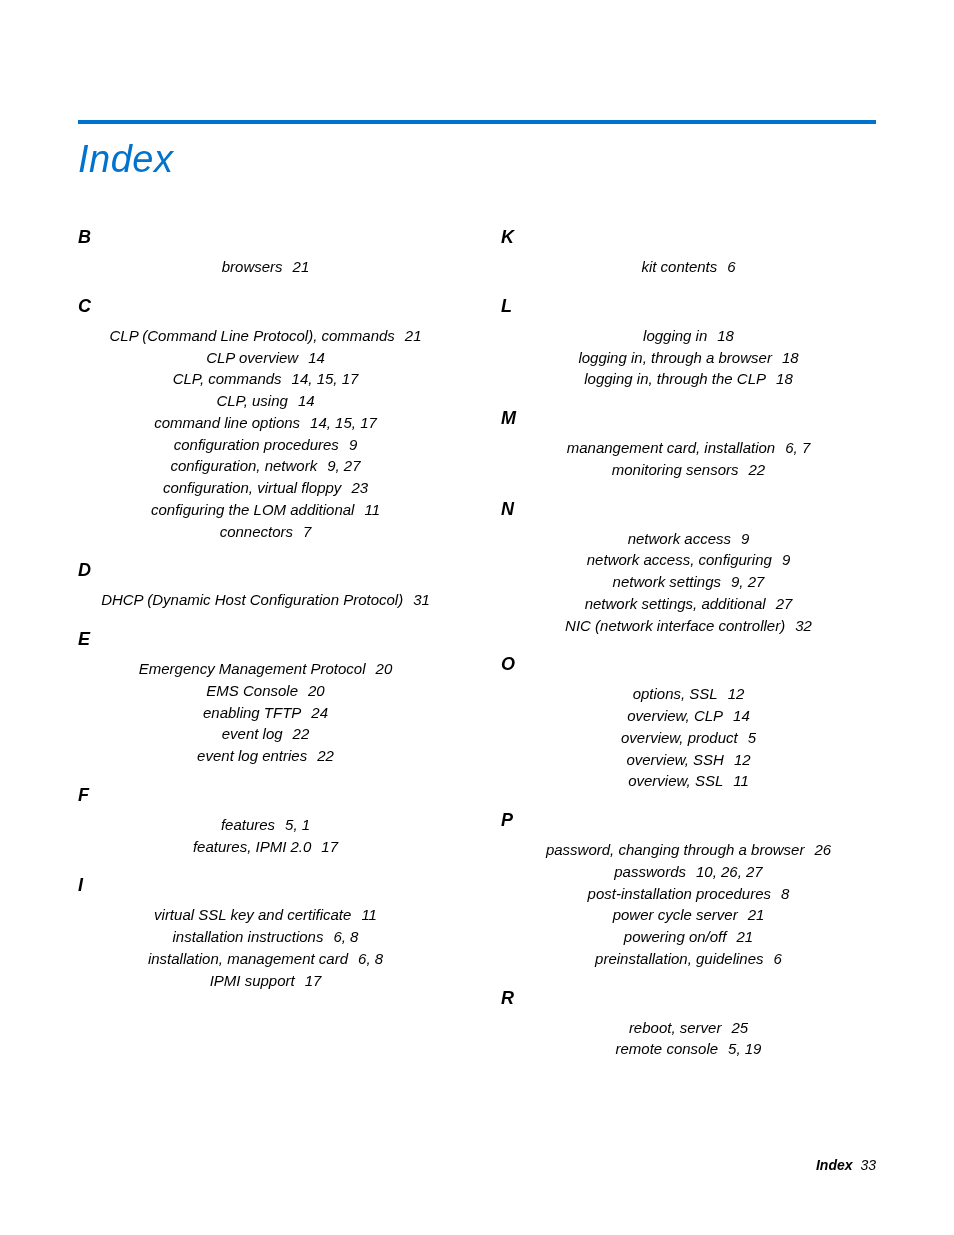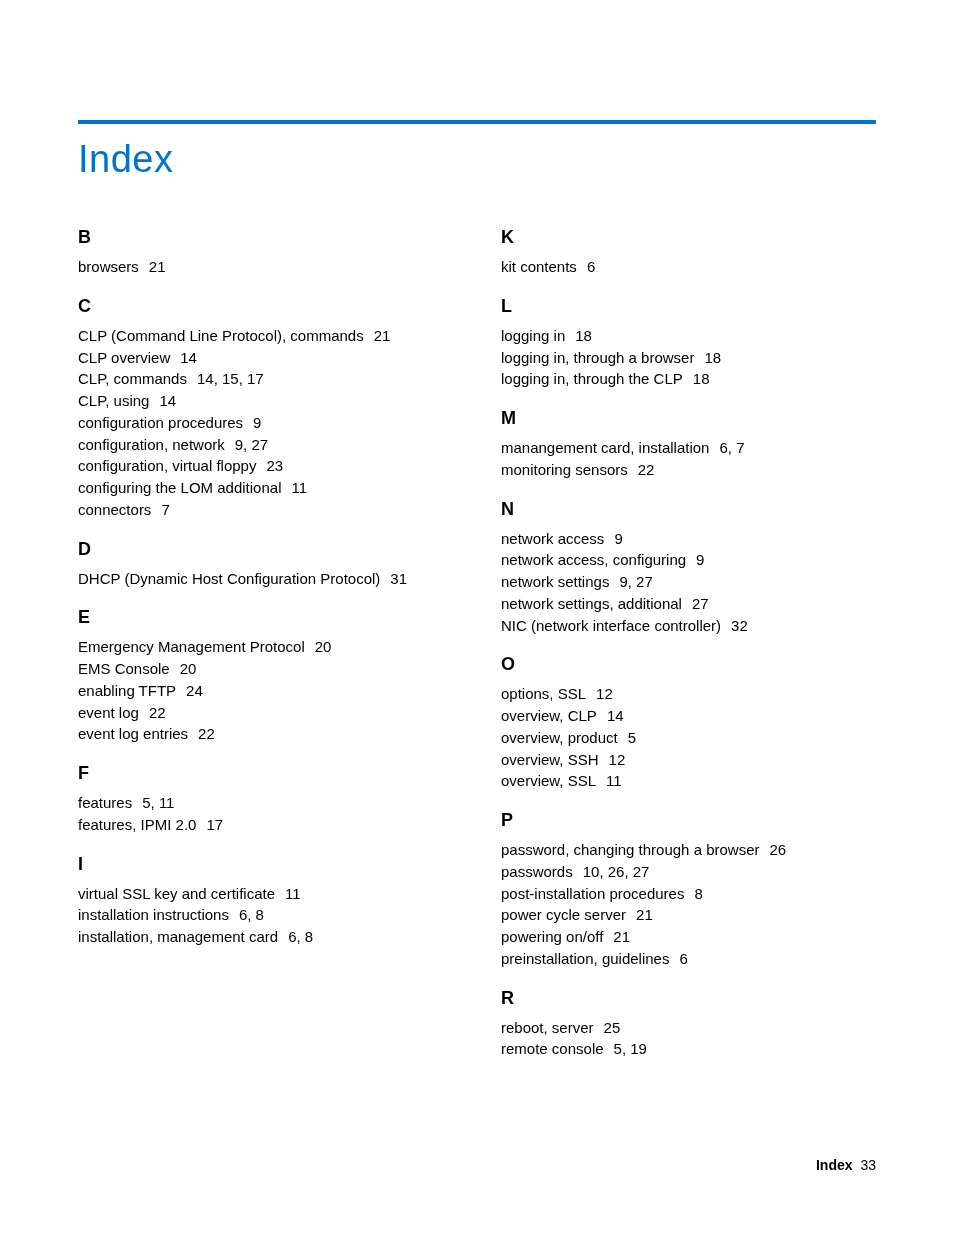--- a/index.html
+++ b/index.html
@@ -1,25 +1,25 @@
 <!DOCTYPE html>
 <html><head>
 <meta charset="utf-8">
 <style>
   * { box-sizing: border-box; margin: 0; padding: 0; }
   html, body { width: 954px; height: 1235px; background: #fff; }
   body { font-family: "Segoe UI", "Helvetica Neue", Arial, sans-serif; color: #000; }
-  .page { padding: 120px 78px 50px 78px; position: relative; height: 100%; }
+  .page { padding: 120px 78px 50px 78px; position: relative; height: 100%; font-style: italic; }
   .rule { border-top: 4px solid #0073cf; margin-bottom: 14px; }
   .title { font-size: 38px; font-weight: 400; color: #0073cf; font-family: "Segoe UI Light","Helvetica Neue Light","Segoe UI",Arial,sans-serif; letter-spacing: 0.5px; margin-bottom: 46px; }
   .cols { display: flex; gap: 48px; }
   .col { flex: 1; }
   .letter { font-size: 18px; font-weight: 700; margin-top: 18px; margin-bottom: 8px; }
   .letter:first-child { margin-top: 0; }
-  .entry { font-size: 15px; line-height: 1.45; font-weight: 400; }
+  .entry { font-size: 15px; line-height: 1.45; font-weight: 400; text-align: center; }
   .entry .term { }
   .entry .pages { margin-left: 10px; }
   .footer { position: absolute; right: 78px; bottom: 62px; font-size: 14px; margin-left: 36px; }
   .footer .label { font-weight: 700; }
   .footer .sep { margin: 0 2px; }
 </style>
 </head>
 <body>
 
 <div class="page">
@@ -28,40 +28,42 @@
 
   <div class="cols">
     <div class="col" id="col-0">
         <div class="letter">B</div>
         <div class="entry"><span class="term">browsers</span><span class="pages">21</span></div>
         <div class="letter">C</div>
         <div class="entry"><span class="term">CLP (Command Line Protocol), commands</span><span class="pages">21</span></div>
         <div class="entry"><span class="term">CLP overview</span><span class="pages">14</span></div>
         <div class="entry"><span class="term">CLP, commands</span><span class="pages">14, 15, 17</span></div>
         <div class="entry"><span class="term">CLP, using</span><span class="pages">14</span></div>
+        <div class="entry"><span class="term">command line options</span><span class="pages">14, 15, 17</span></div>
         <div class="entry"><span class="term">configuration procedures</span><span class="pages">9</span></div>
         <div class="entry"><span class="term">configuration, network</span><span class="pages">9, 27</span></div>
         <div class="entry"><span class="term">configuration, virtual floppy</span><span class="pages">23</span></div>
         <div class="entry"><span class="term">configuring the LOM additional</span><span class="pages">11</span></div>
         <div class="entry"><span class="term">connectors</span><span class="pages">7</span></div>
         <div class="letter">D</div>
         <div class="entry"><span class="term">DHCP (Dynamic Host Configuration Protocol)</span><span class="pages">31</span></div>
         <div class="letter">E</div>
         <div class="entry"><span class="term">Emergency Management Protocol</span><span class="pages">20</span></div>
         <div class="entry"><span class="term">EMS Console</span><span class="pages">20</span></div>
         <div class="entry"><span class="term">enabling TFTP</span><span class="pages">24</span></div>
         <div class="entry"><span class="term">event log</span><span class="pages">22</span></div>
         <div class="entry"><span class="term">event log entries</span><span class="pages">22</span></div>
         <div class="letter">F</div>
-        <div class="entry"><span class="term">features</span><span class="pages">5, 11</span></div>
+        <div class="entry"><span class="term">features</span><span class="pages">5, 1</span></div>
         <div class="entry"><span class="term">features, IPMI 2.0</span><span class="pages">17</span></div>
         <div class="letter">I</div>
         <div class="entry"><span class="term">virtual SSL key and certificate</span><span class="pages">11</span></div>
         <div class="entry"><span class="term">installation instructions</span><span class="pages">6, 8</span></div>
         <div class="entry"><span class="term">installation, management card</span><span class="pages">6, 8</span></div>
+        <div class="entry"><span class="term">IPMI support</span><span class="pages">17</span></div>
       </div>
     <div class="col" id="col-1">
         <div class="letter">K</div>
         <div class="entry"><span class="term">kit contents</span><span class="pages">6</span></div>
         <div class="letter">L</div>
         <div class="entry"><span class="term">logging in</span><span class="pages">18</span></div>
         <div class="entry"><span class="term">logging in, through a browser</span><span class="pages">18</span></div>
         <div class="entry"><span class="term">logging in, through the CLP</span><span class="pages">18</span></div>
         <div class="letter">M</div>
         <div class="entry"><span class="term">manangement card, installation</span><span class="pages">6, 7</span></div>

